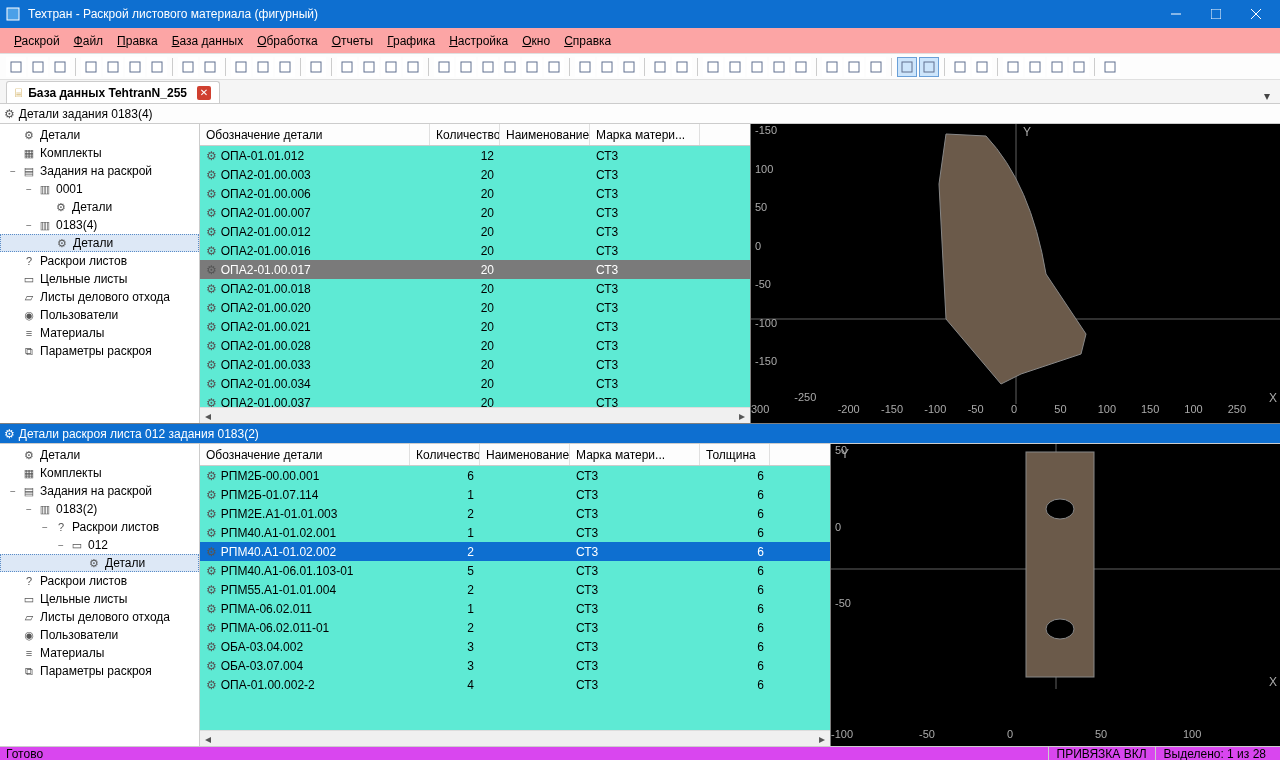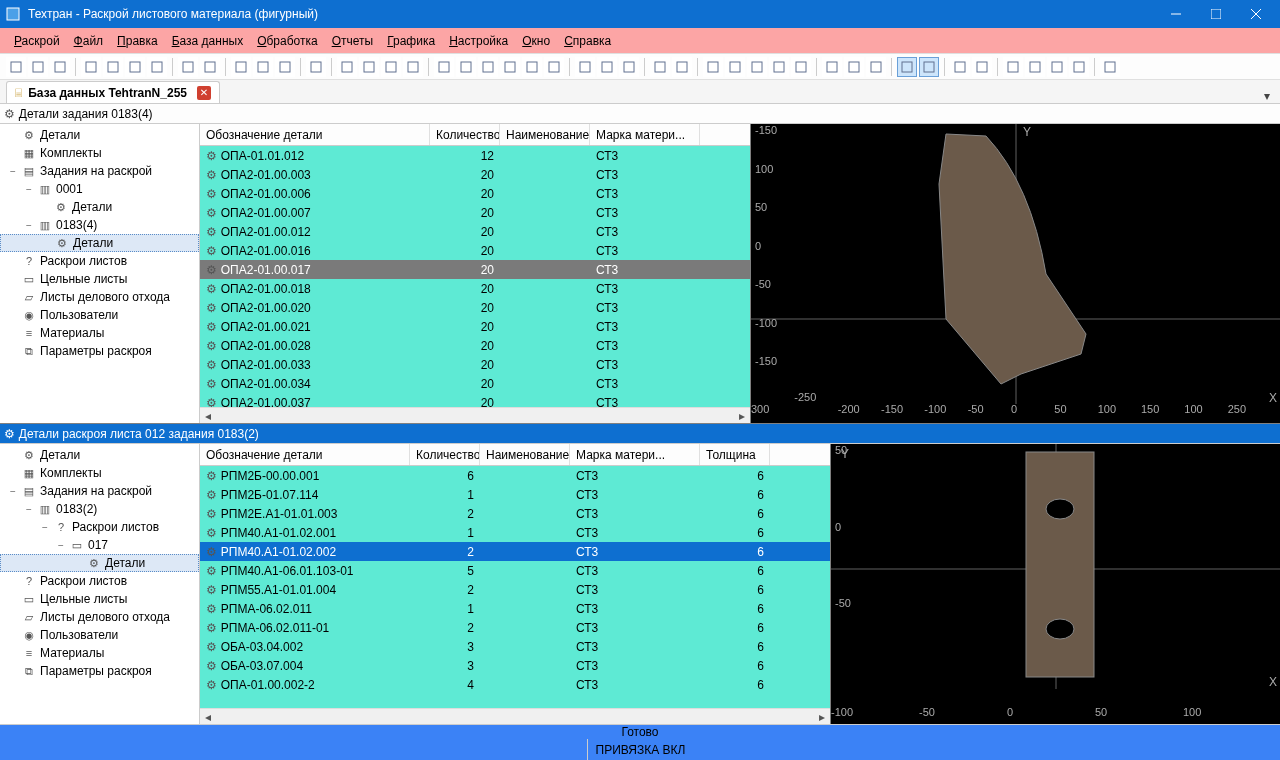--- a/index.html
+++ b/index.html
@@ -36,21 +36,21 @@
 .trow { display: flex; height: 19px; align-items: center; }
 .trow.sel { background: #7a7a7a; color: #fff; }
 .trow.selblue { background: #0e6fd0; color: #fff; }
 .trow .td { padding: 0 6px; overflow:hidden; text-overflow:ellipsis; white-space:nowrap; display:flex; align-items:center; gap:4px; }
 .trow .td.num { justify-content:flex-end; }
 .hscroll { height:16px; background:#f0f0f0; border-top:1px solid #ddd; display:flex; align-items:center; }
 .hscroll .arrow { width:16px; text-align:center; color:#555; }
 .preview { width: 530px; background: #000; border-left: 1px solid #808080; position:relative; }
 .preview2 { width: 450px; background: #000; border-left: 1px solid #808080; position:relative; }
 .axis-label { position:absolute; color:#aaa; font-size:11px; }
-.statusbar { height: 36px; background: #3b82f6; border-top: 1px solid #ccc; display: flex; align-items: center; padding: 0 6px; font-size: 12px; flex-direction: column; }
+.statusbar { height: 14px; background: #d946ef; border-top: 1px solid #ccc; display: flex; align-items: center; padding: 0 6px; font-size: 12px; }
 .statusbar .cell { padding: 4px 8px; border-left: 1px solid #ccc; height:100%; display:flex; align-items:center; }
 svg { display:block; }
 .gear { color:#555; }
 </style>
 </head>
 <body>
 
 <div class="titlebar">
   <span class="icon">
     <svg width="16" height="16">
@@ -620,21 +620,21 @@
             <span>0183(2)</span>
           </div>
           <div class="node" style="padding-left: 40px;">
             <span class="exp">−</span>
             <span class="ticon">?</span>
             <span>Раскрои листов</span>
           </div>
           <div class="node" style="padding-left: 56px;">
             <span class="exp">−</span>
             <span class="ticon">▭</span>
-            <span>017</span>
+            <span>012</span>
           </div>
           <div class="node sel" style="padding-left: 72px;">
             <span class="exp"></span>
             <span class="ticon">⚙</span>
             <span>Детали</span>
           </div>
           <div class="node" style="padding-left: 8px;">
             <span class="exp"></span>
             <span class="ticon">?</span>
             <span>Раскрои листов</span>

